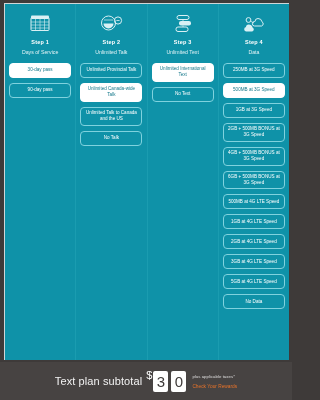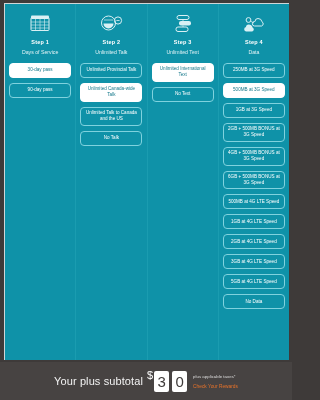--- a/index.html
+++ b/index.html
@@ -256,21 +256,21 @@
         <div class="opt">2GB at 4G LTE Speed</div>
         <div class="opt">3GB at 4G LTE Speed</div>
         <div class="opt">5GB at 4G LTE Speed</div>
         <div class="opt">No Data</div>
       </div>
     </div>
 
   </div>
 
   <div class="subtotal">
-    <div class="sub-label">Your plus subtotal</div>
+    <div class="sub-label">Text plan subtotal</div>
     <div class="dollar">$</div>
     <div class="digits">
       <div class="digit">3</div>
       <div class="digit">0</div>
     </div>
     <div class="sub-right">
       <div class="taxes">plus applicable taxes*</div>
       <div class="rewards">Check Your Rewards</div>
     </div>
   </div>

